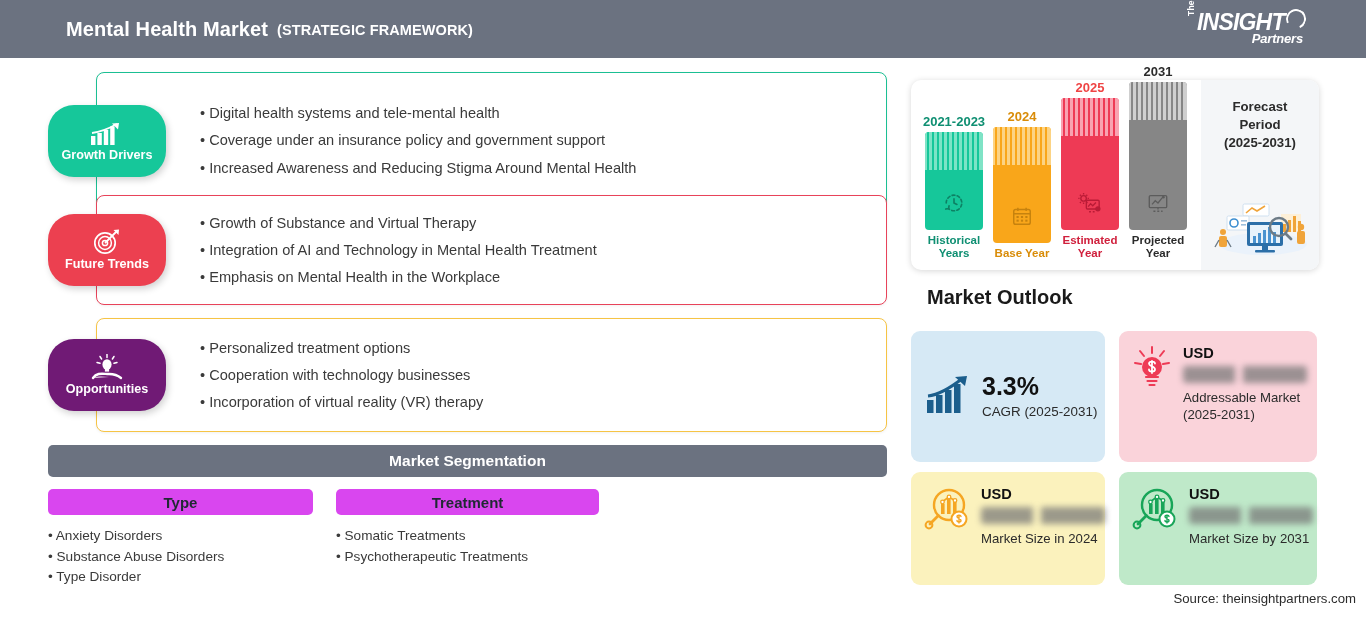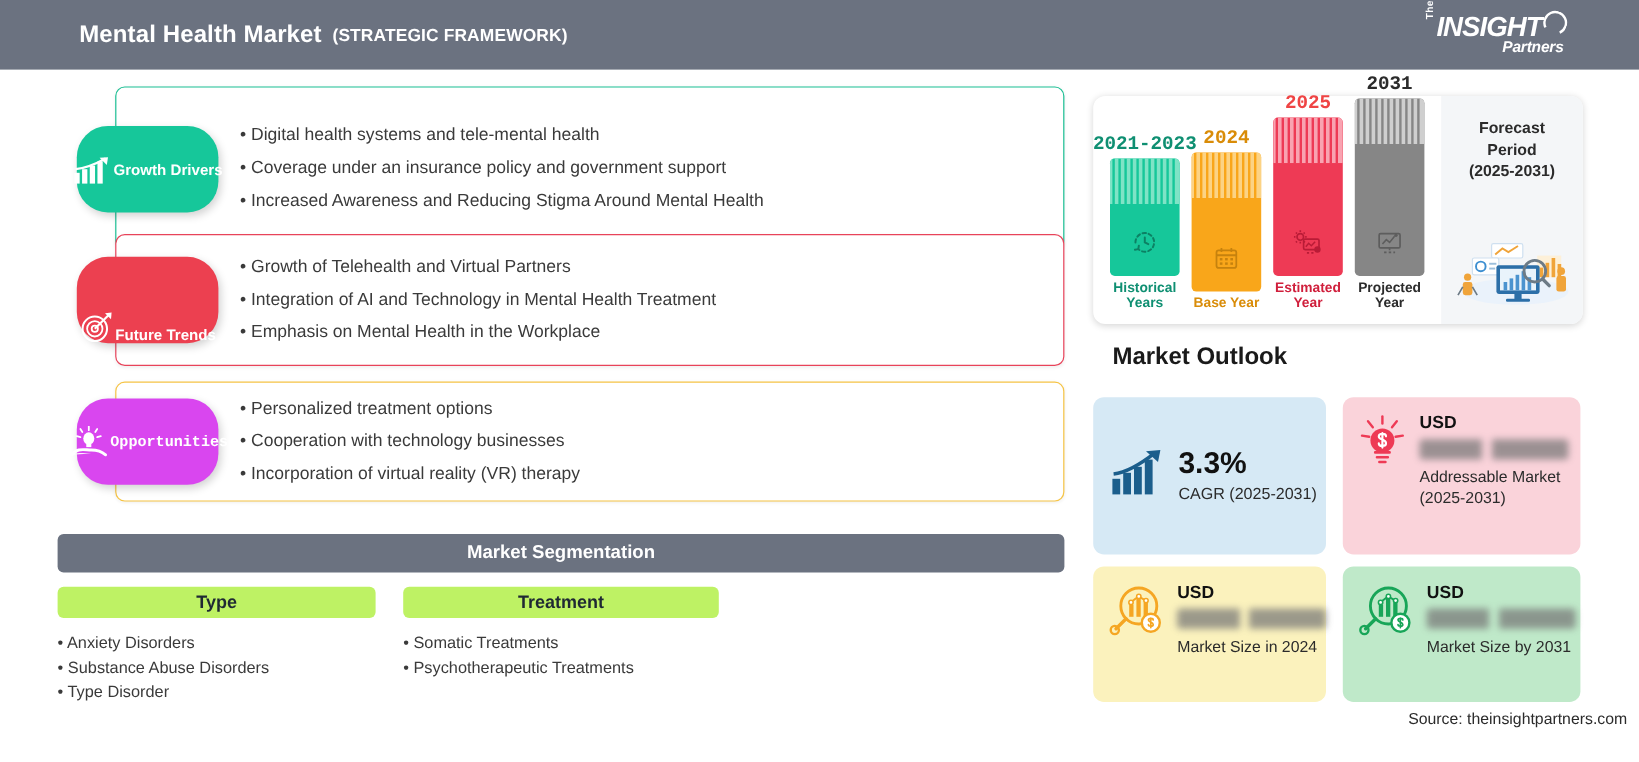--- a/index.html
+++ b/index.html
@@ -50,60 +50,59 @@
   
   .left { position:absolute; left:0; top:58px; width:900px; height:577px; }
 
   .row { position:absolute; left:96px; width:791px; }
   .row .box {
     border-radius:8px; background:#ffffff; height:100%;
     box-shadow:0 1px 3px rgba(0,0,0,.06);
   }
   .row-1 { top:14px;  height:137px; }
   .row-2 { top:137px; height:110px; }
-  .row-3 { top:260px; height:100px; }
+  .row-3 { top:260px; height:114px; }
   .row-1 .box { border:1.3px solid #1bbf93; }
   .row-2 .box { border:1.3px solid #e8435a; }
   .row-3 .box { border:1.3px solid #f6c445; }
 
   .bullets {
     position:absolute; left:104px; top:0; height:100%;
     display:flex; flex-direction:column; justify-content:center; gap:11px;
   }
   .bullet { font-size:14.6px; color:#3a3a3a; white-space:nowrap; line-height:1.1; }
   .bullet::before { content:"• "; color:#3a3a3a; }
 
   .badge {
     position:absolute; left:-48px; top:50%; transform:translateY(-50%);
     width:118px; height:72px; border-radius:26px;
-    display:flex; flex-direction:row; align-items:center; justify-content:center;
+    display:flex; flex-direction:column; align-items:center; justify-content:center;
     box-shadow:2px 3px 7px rgba(0,0,0,.18);
-    margin-left:16px;
   }
   .badge-label {
     color:#ffffff; font-size:12.6px; font-weight:bold; margin-top:2px;
     white-space:nowrap;
   }
   .badge-icon { height:26px; display:flex; align-items:flex-end; }
   .badge-green  { background:#16c79a; }
-  .badge-red    { background:#ec4050;align-items:flex-end; }
-  .badge-orange { background:#d946ef;font-family:Liberation Mono, monospace; }
+  .badge-red    { background:#ec4050; }
+  .badge-orange { background:#701a75; }
 
   
   .seg-header {
     position:absolute; left:48px; top:387px; width:839px; height:32px;
     background:#6b7280; border-radius:5px; color:#ffffff;
     display:flex; align-items:center; justify-content:center;
     font-size:15.5px; font-weight:bold;
   }
   .seg-col { position:absolute; top:431px; }
   .seg-col-1 { left:48px;  width:265px; }
   .seg-col-2 { left:336px; width:263px; }
   .seg-title {
-    height:26px; background:#bef264; border-radius:5px;
+    height:26px; background:#d946ef; border-radius:5px;
     display:flex; align-items:center; justify-content:center;
     font-size:15px; font-weight:bold; color:#1f2933;
   }
   .seg-list { margin-top:11px; }
   .seg-item {
     font-size:13.6px; color:#3a3a3a; line-height:20.5px; white-space:nowrap;
   }
   .seg-item::before { content:"• "; }
 
   
@@ -114,21 +113,21 @@
     background:#ffffff; border-radius:10px;
     box-shadow:0 1px 6px rgba(0,0,0,.16);
     display:flex;
   }
   .bars { position:relative; width:290px; height:100%; }
   .bar-col {
     position:absolute; bottom:10px; width:58px;
     display:flex; flex-direction:column; align-items:center;
   }
   .bar-year {
-    font-size:16px; font-weight:bold; margin-bottom:3px; white-space:nowrap;font-family:Liberation Mono, monospace;
+    font-size:13px; font-weight:bold; margin-bottom:3px; white-space:nowrap;
   }
   .bar-shape {
     width:58px; border-radius:4px; position:relative; overflow:hidden;
     display:flex; align-items:flex-end; justify-content:center;
   }
   .bar-stripes {
     position:absolute; left:0; top:0; width:100%; height:38px;
   }
   .bar-icon { margin-bottom:12px; opacity:.75; }
   .bar-cap {
@@ -211,21 +210,21 @@
           <path d="M22 1.5 L29 1 L28 7.5 Z" fill="#fff"></path>
         </svg>
       </span>
       <span class="badge-label">Growth Drivers</span>
     </div>
   </div>
 
   <div class="row row-2">
     <div class="box"></div>
     <div class="bullets">
-      <div class="bullet">Growth of Telehealth and Virtual Partners</div>
+      <div class="bullet">Growth of Substance and Virtual Therapy</div>
       <div class="bullet">Integration of AI and Technology in Mental Health Treatment</div>
       <div class="bullet">Emphasis on Mental Health in the Workplace</div>
     </div>
     <div class="badge badge-red">
       <span class="badge-icon">
         <svg width="30" height="26" viewBox="0 0 30 26">
           <circle cx="13" cy="14" r="10.2" fill="none" stroke="#fff" stroke-width="1.7"></circle>
           <circle cx="13" cy="14" r="6.4" fill="none" stroke="#fff" stroke-width="1.5"></circle>
           <circle cx="13" cy="14" r="2.6" fill="none" stroke="#fff" stroke-width="1.5"></circle>
           <path d="M13 14 L25 2" stroke="#fff" stroke-width="1.8"></path>

